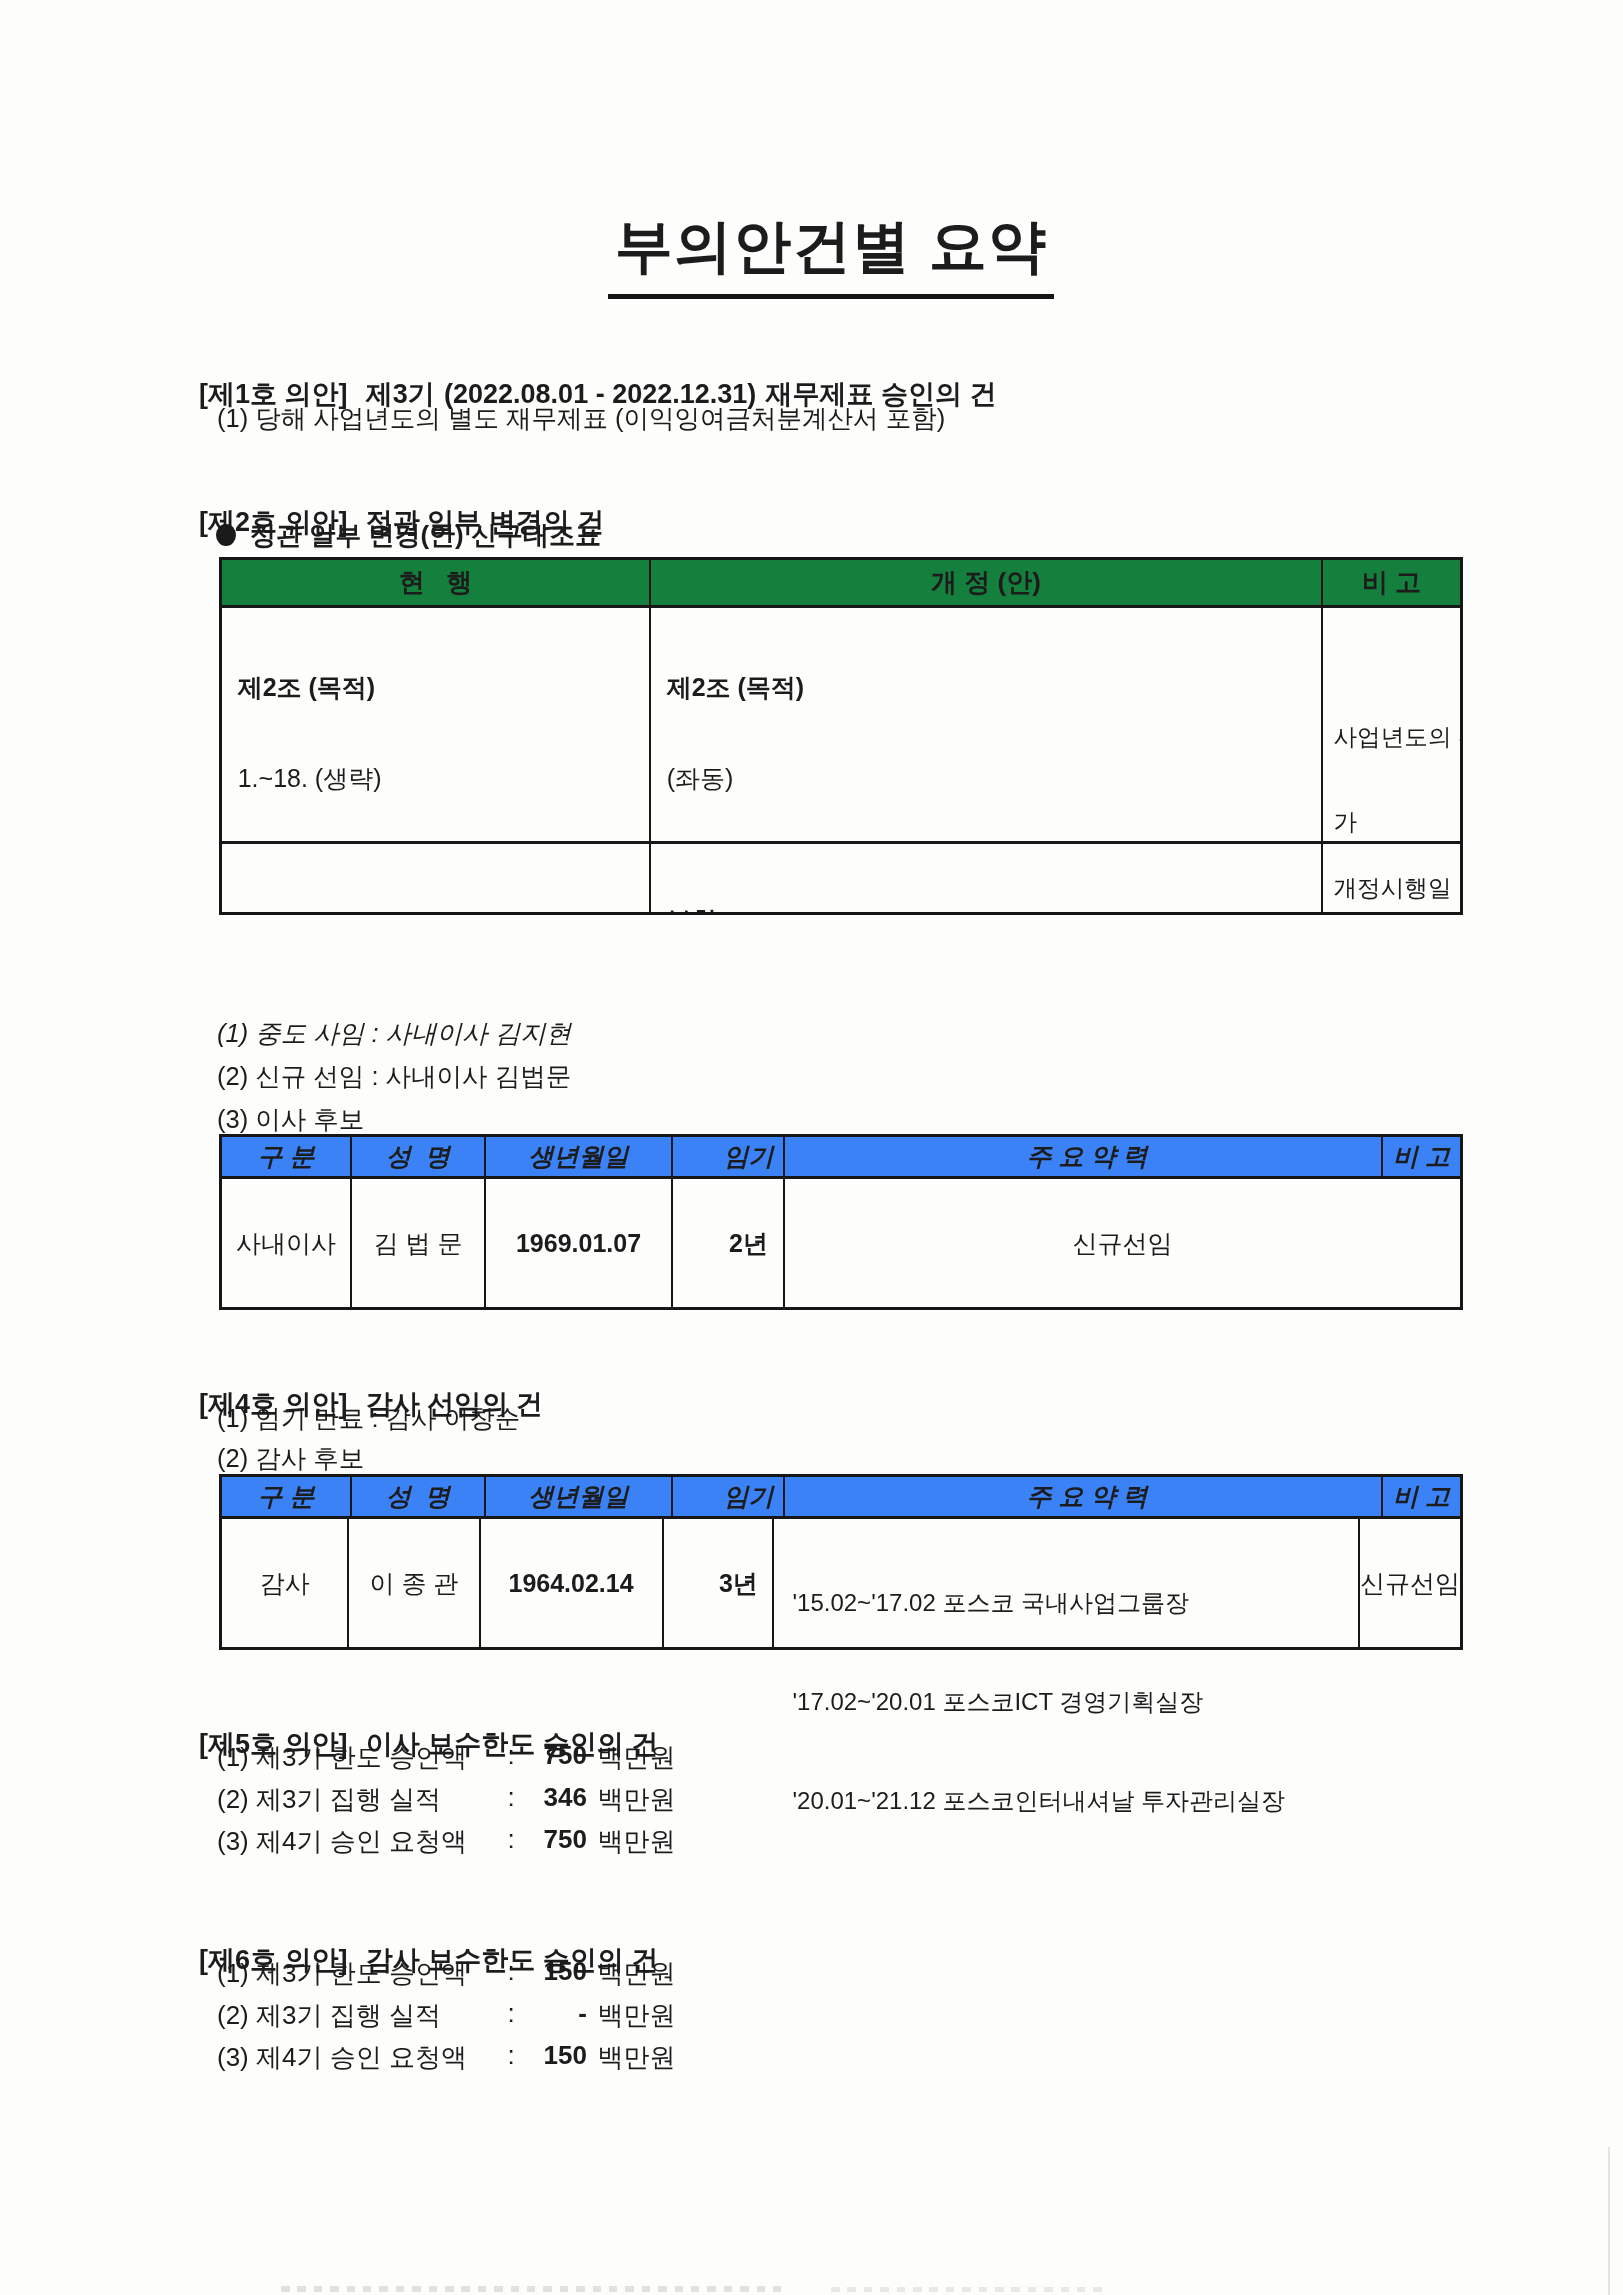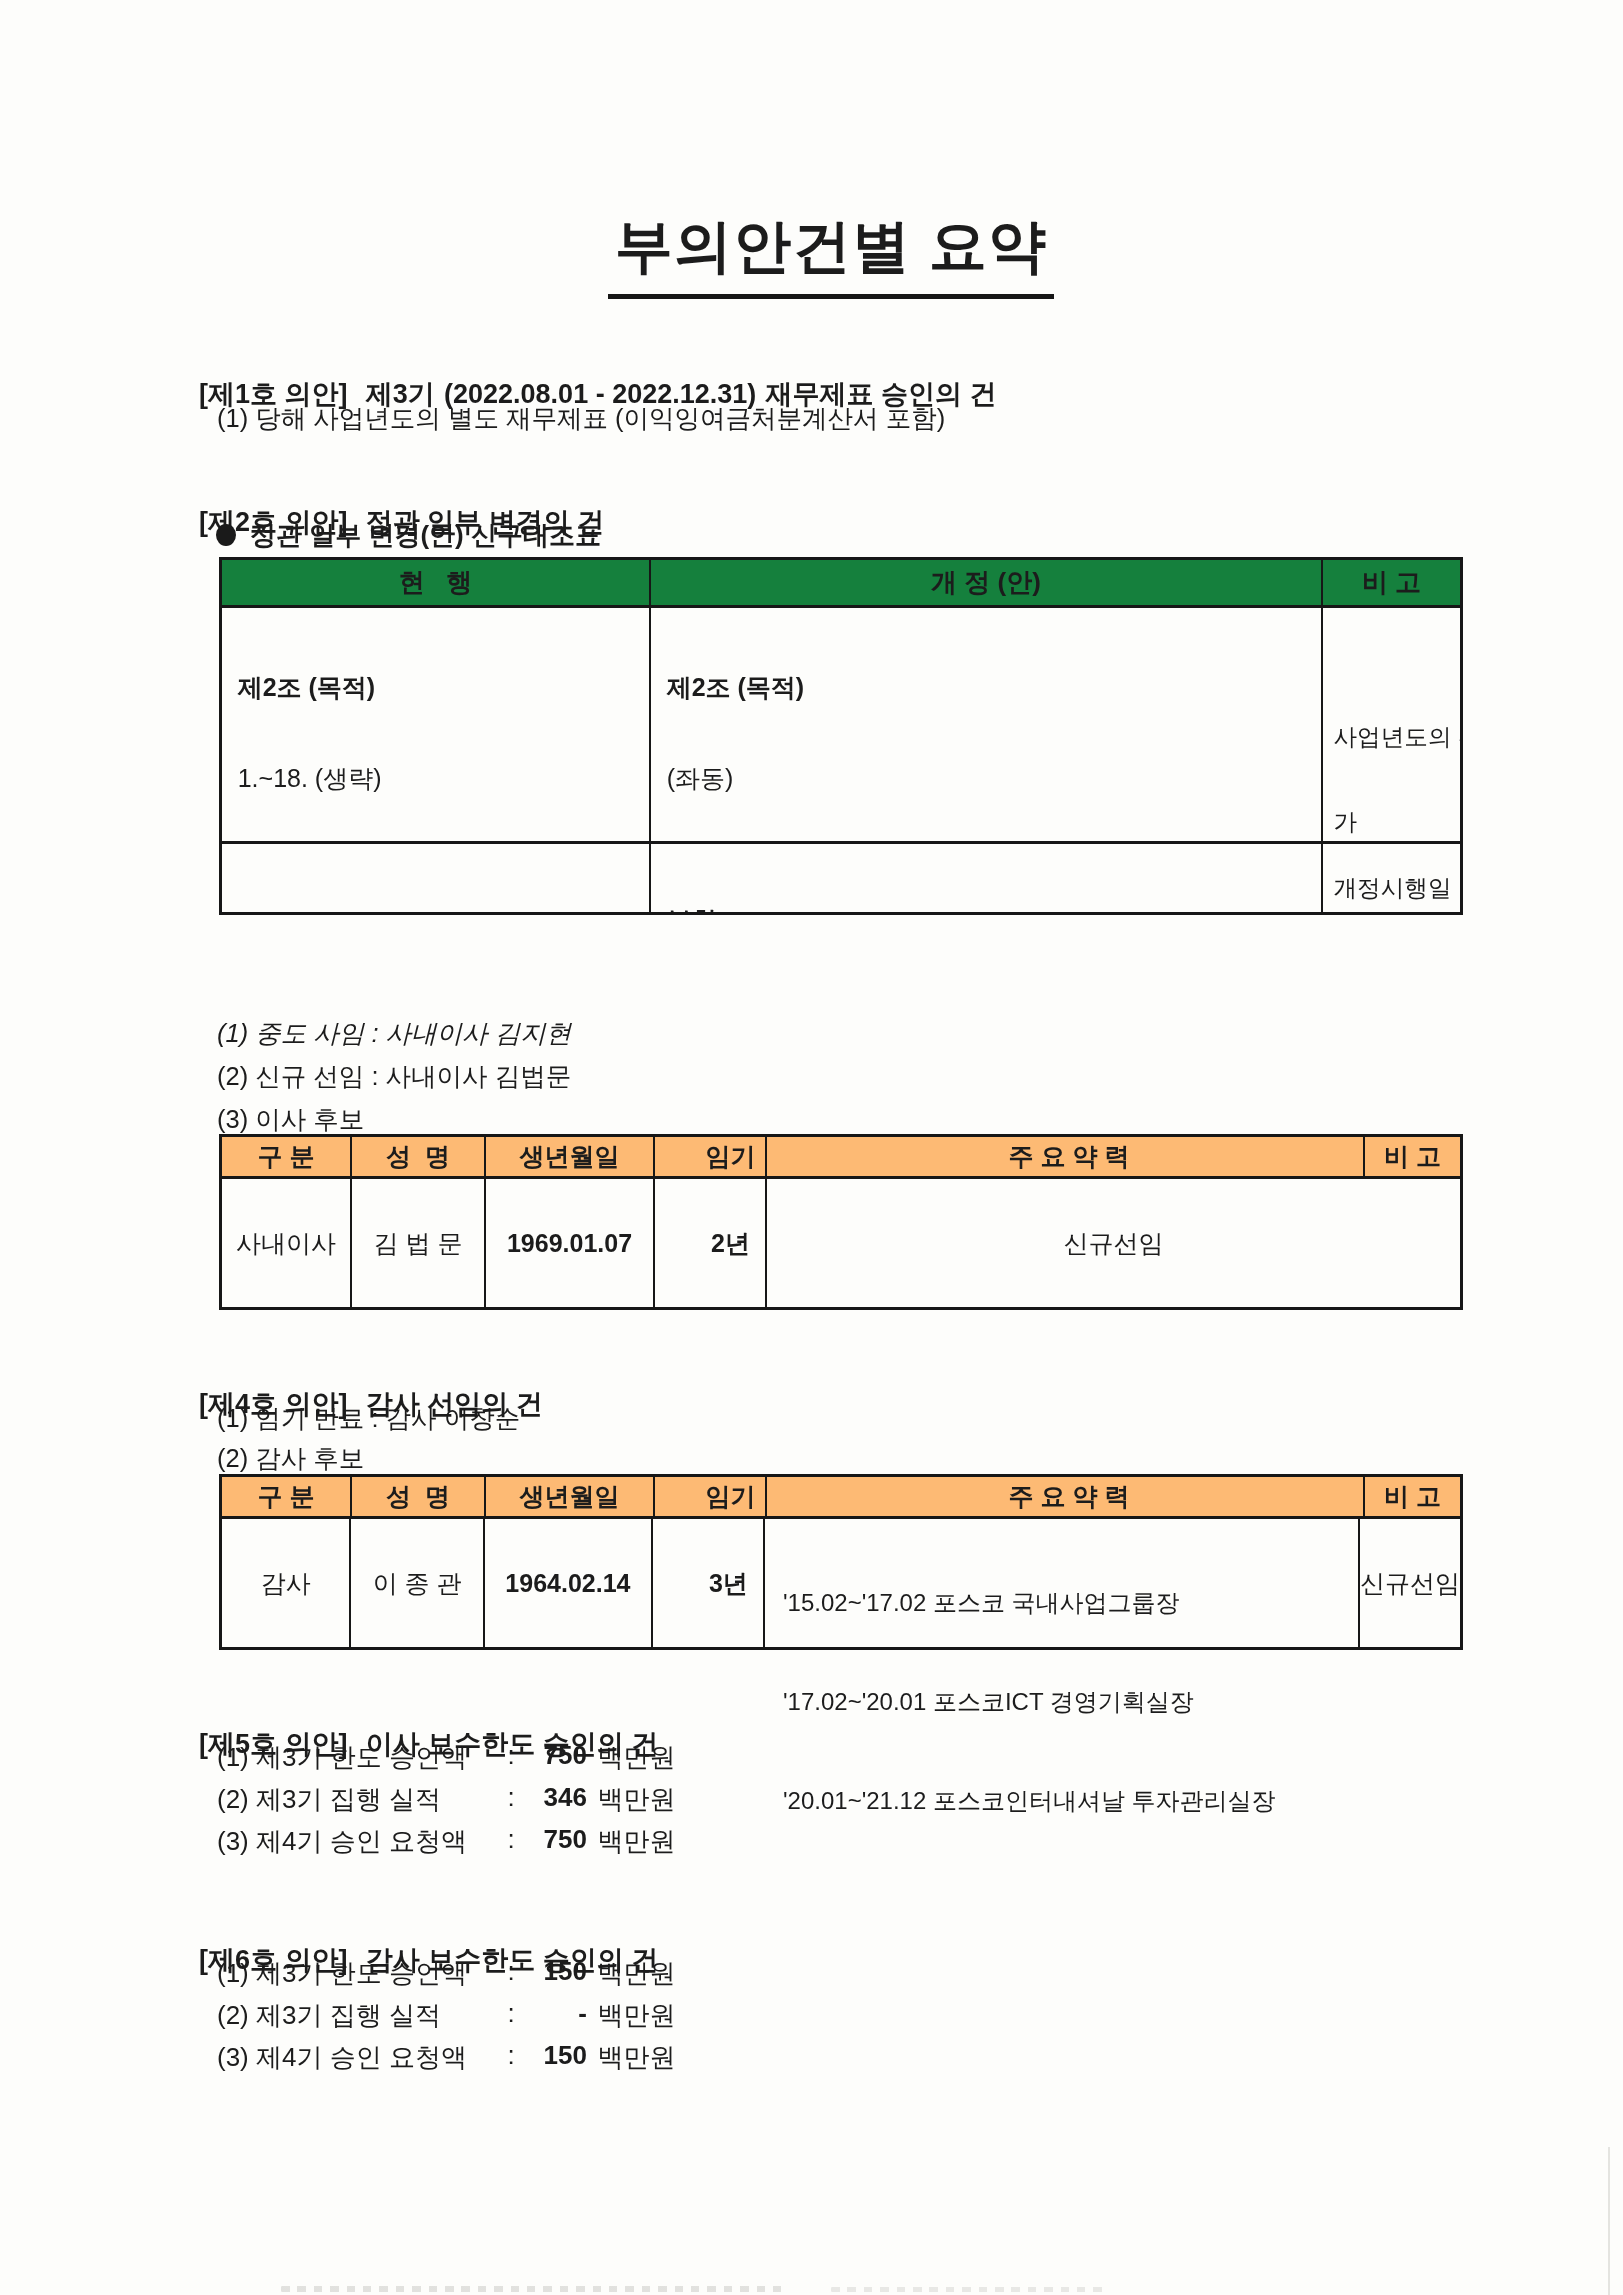--- a/index.html
+++ b/index.html
@@ -44,27 +44,27 @@
   .t1-body{padding:5.2px 0 0 15.7px;font-size:25px;white-space:pre;overflow:hidden;}
   .ln{height:33px;line-height:33px;}
   .t1-note{padding-left:10.5px;font-size:23.6px;overflow:hidden;white-space:pre;}
   .t1-note .nl{height:31px;line-height:31px;}
   .t1-note .nl.first{margin-top:60px;}
   .t1-r2-c2{padding:2.6px 0 0 15.7px;font-size:25px;white-space:pre;overflow:hidden;}
   .ln2{height:31px;line-height:31px;}
   .t1-r2-note{display:flex;align-items:flex-end;padding:0 0 7.9px 10.5px;font-size:23.6px;overflow:hidden;}
 
   
-  .tc-head{height:42px;border-bottom:3.3px solid #171717;background:#fdba74;}
+  .tc-head{height:42px;border-bottom:3.3px solid #171717;background:#3b82f6;font-style:italic;}
   .tc-head .cell{display:flex;align-items:center;justify-content:center;font-size:25px;font-weight:700;white-space:pre;}
   .tc-body{height:128px;}
   .tc-body .cell{display:flex;align-items:center;justify-content:center;font-size:25px;white-space:pre;}
   .w-cat{width:130px;}
   .w-name{width:134px;}
-  .w-birth{width:169px;}
+  .w-birth{width:187px;}
   .w-term{width:112px;padding-left:41px;}
   .w-career{width:598px;padding-left:8px;}
   .cell.career-cell{display:block;padding:5.2px 0 0 18.3px;}
   .career{height:41px;line-height:41px;font-size:24px;white-space:pre;}
   .note-small{font-size:22px;}
 
   
   .money{left:217px;display:flex;font-size:26px;white-space:pre;}
   .m-label{width:283px;}
   .m-colon{width:22px;text-align:center;}

